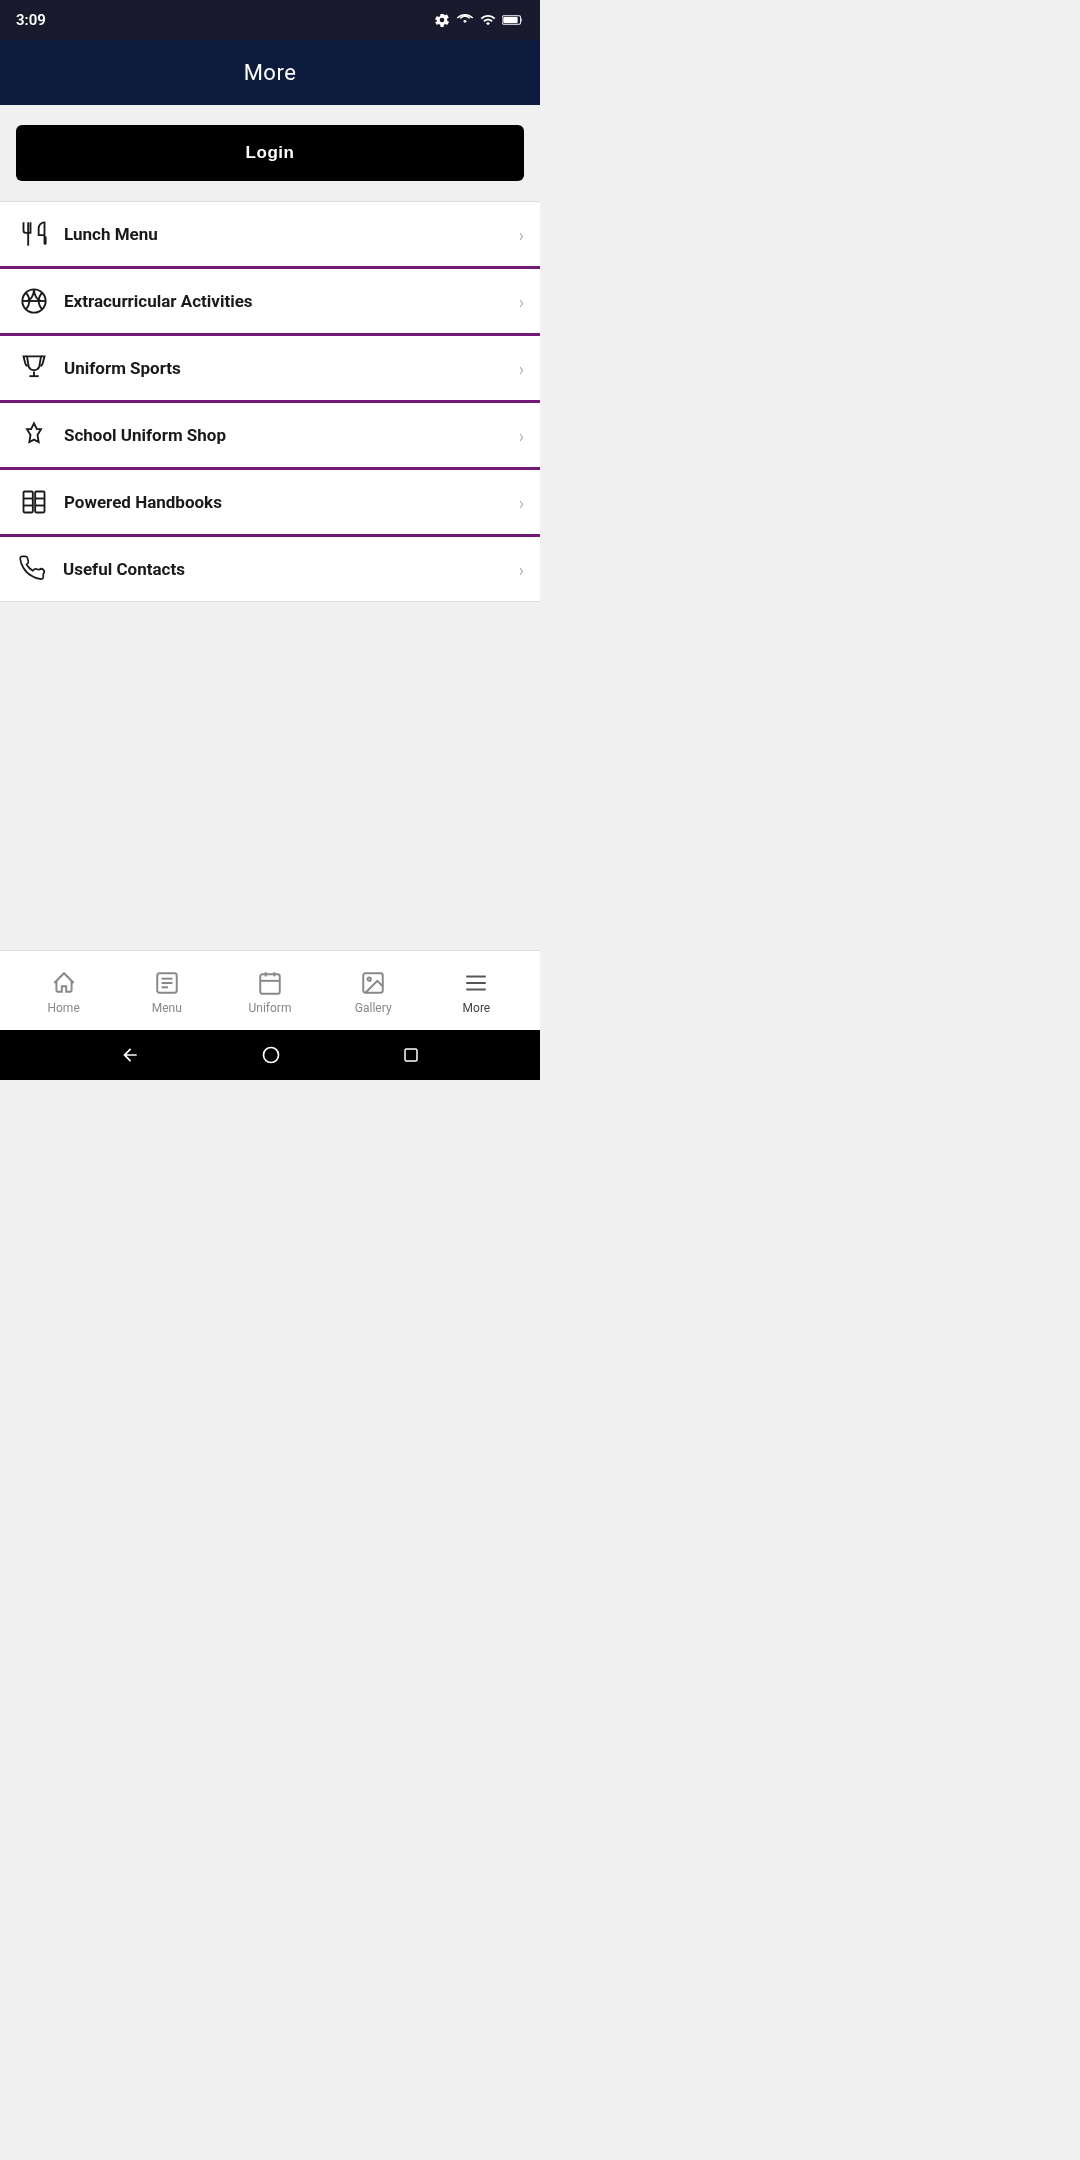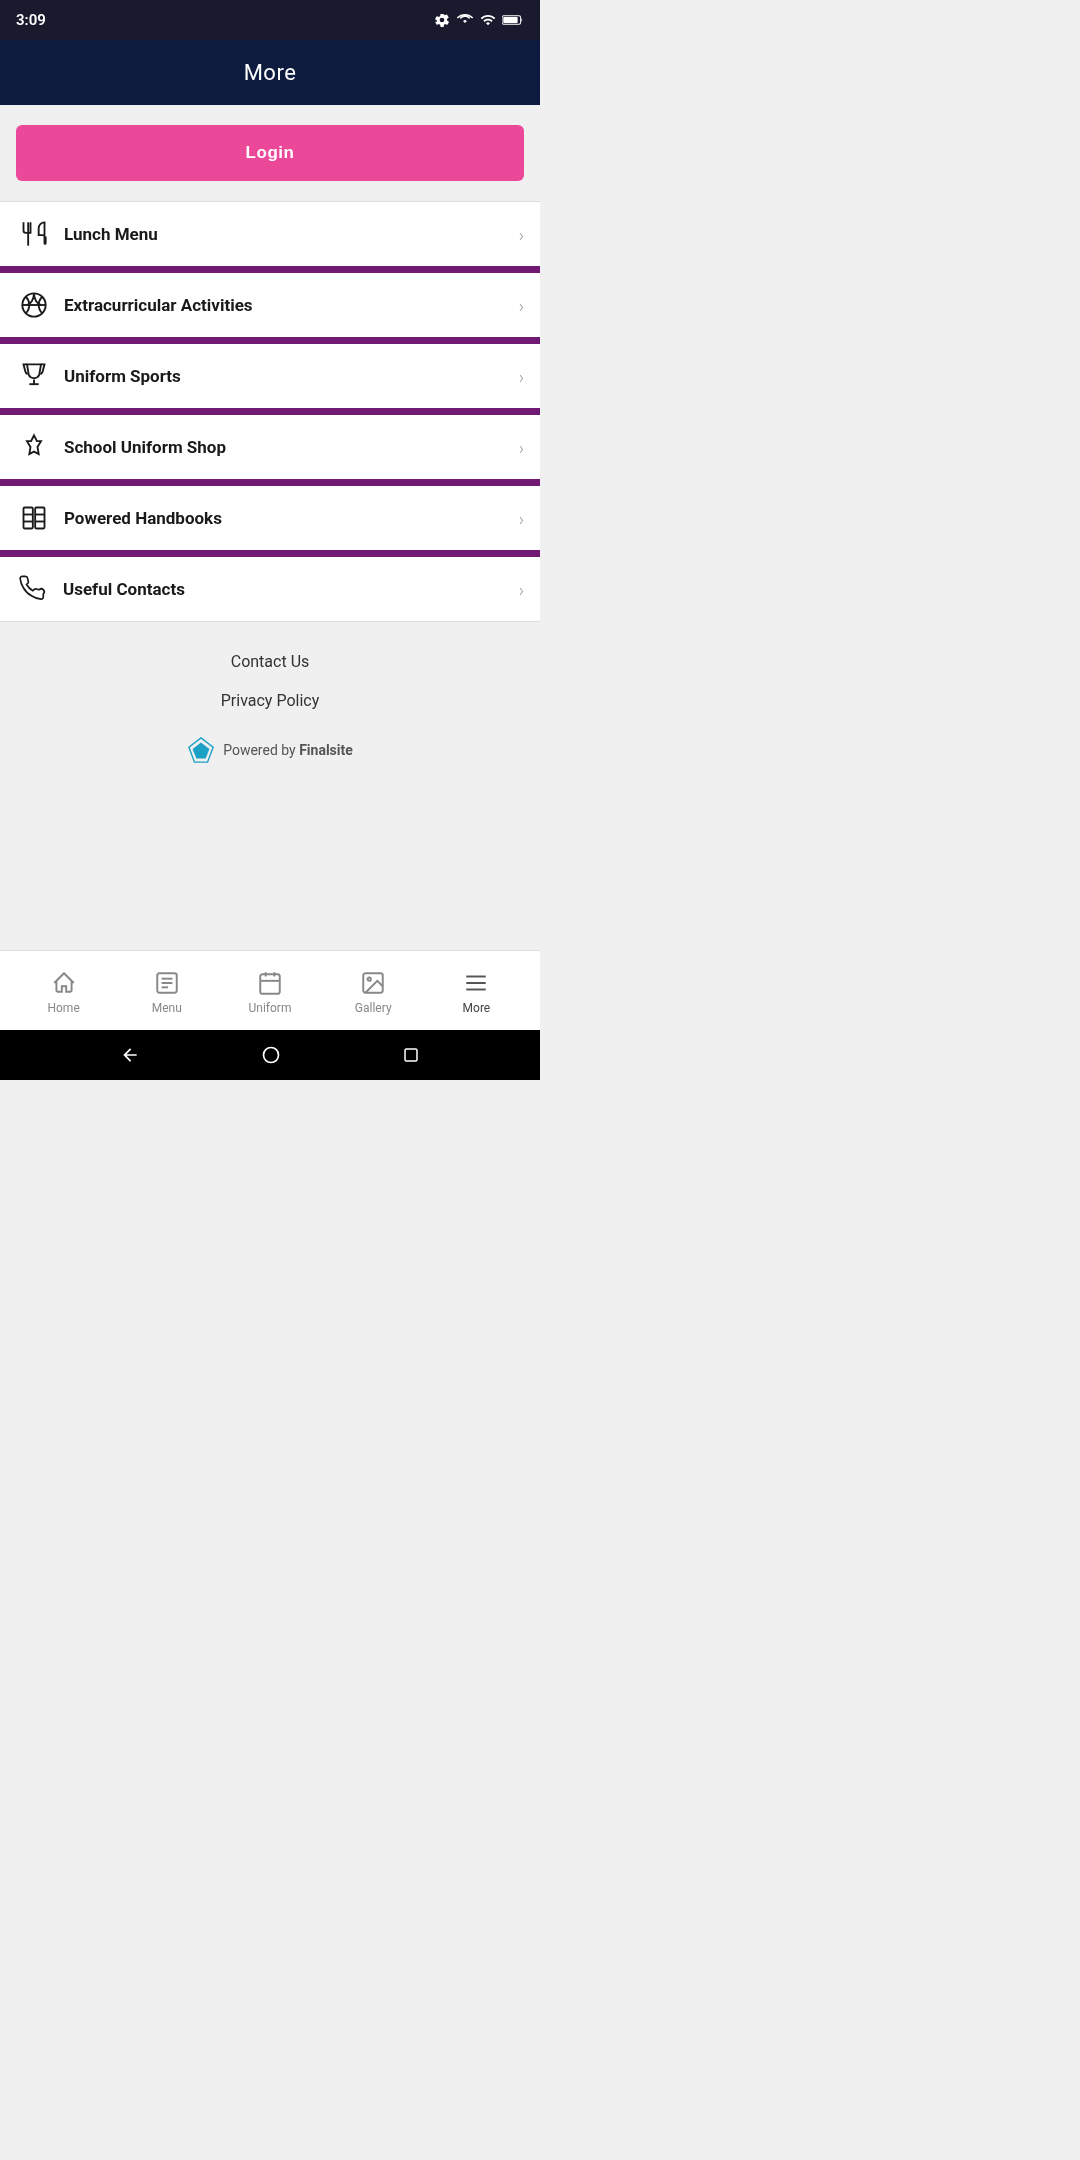--- a/index.html
+++ b/index.html
@@ -57,42 +57,42 @@
       background: #f0f0f0;
     }
 
     
     .login-container {
       padding: 20px 16px;
       background: #f0f0f0;
     }
     .login-btn {
       width: 100%;
-      background: #ec4899;
+      background: #000000;
       color: white;
       border: none;
       border-radius: 6px;
       padding: 18px;
       font-size: 17px;
       font-weight: 700;
       letter-spacing: 0.5px;
       cursor: pointer;
     }
 
     
     .menu-list {
       background: white;
       border-top: 1px solid #ddd;
       border-bottom: 1px solid #ddd;
     }
     .menu-item {
       display: flex;
       align-items: center;
       padding: 18px 16px;
-      border-bottom: 7px solid #701a75;
+      border-bottom: 3px solid #701a75;
       background: white;
       cursor: pointer;
     }
     .menu-item:last-child {
       border-bottom: none;
       padding-left: 15px;
     }
     .menu-icon {
       width: 36px;
       flex-shrink: 0;
@@ -321,34 +321,20 @@
         <svg viewBox="0 0 24 24" stroke-width="1.6">
           <path d="M22 16.92v3a2 2 0 0 1-2.18 2 19.79 19.79 0 0 1-8.63-3.07A19.5 19.5 0 0 1 3.07 11a19.79 19.79 0 0 1-3.07-8.67A2 2 0 0 1 2 .18h3a2 2 0 0 1 2 1.72 12.84 12.84 0 0 0 .7 2.81 2 2 0 0 1-.45 2.11L6.09 7.91a16 16 0 0 0 6 6l1.27-1.27a2 2 0 0 1 2.11-.45 12.84 12.84 0 0 0 2.81.7A2 2 0 0 1 22 16.92z" transform="translate(1,1) scale(0.9)"></path>
         </svg>
       </div>
       <span class="menu-label">Useful Contacts</span>
       <span class="menu-chevron">›</span>
     </div>
 
   </div>
 
-  <div class="footer-links">
-    <a class="footer-link">Contact Us</a>
-    <a class="footer-link">Privacy Policy</a>
-    <div class="powered-by">
-
-      <svg class="finalsite-logo" width="28" height="28" viewBox="0 0 30 30">
-        <polygon points="15,2 28,12 22,28 8,28 2,12" fill="none" stroke="#1ba0c6" stroke-width="1.5"></polygon>
-        <polygon points="15,7 24,14 20,24 10,24 6,14" fill="#1ba0c6"></polygon>
-      </svg>
-      <span class="powered-text">
-        <span>Powered by </span><strong>Finalsite</strong>
-      </span>
-    </div>
-  </div>
 
 </div>
 
 <div class="bottom-nav">
 
   <div class="nav-item">
     <div class="nav-icon">
       <svg viewBox="0 0 24 24">
         <path d="M3 12L12 3l9 9"></path>
         <path d="M5 10v9a1 1 0 0 0 1 1h4v-5h4v5h4a1 1 0 0 0 1-1v-9"></path>

